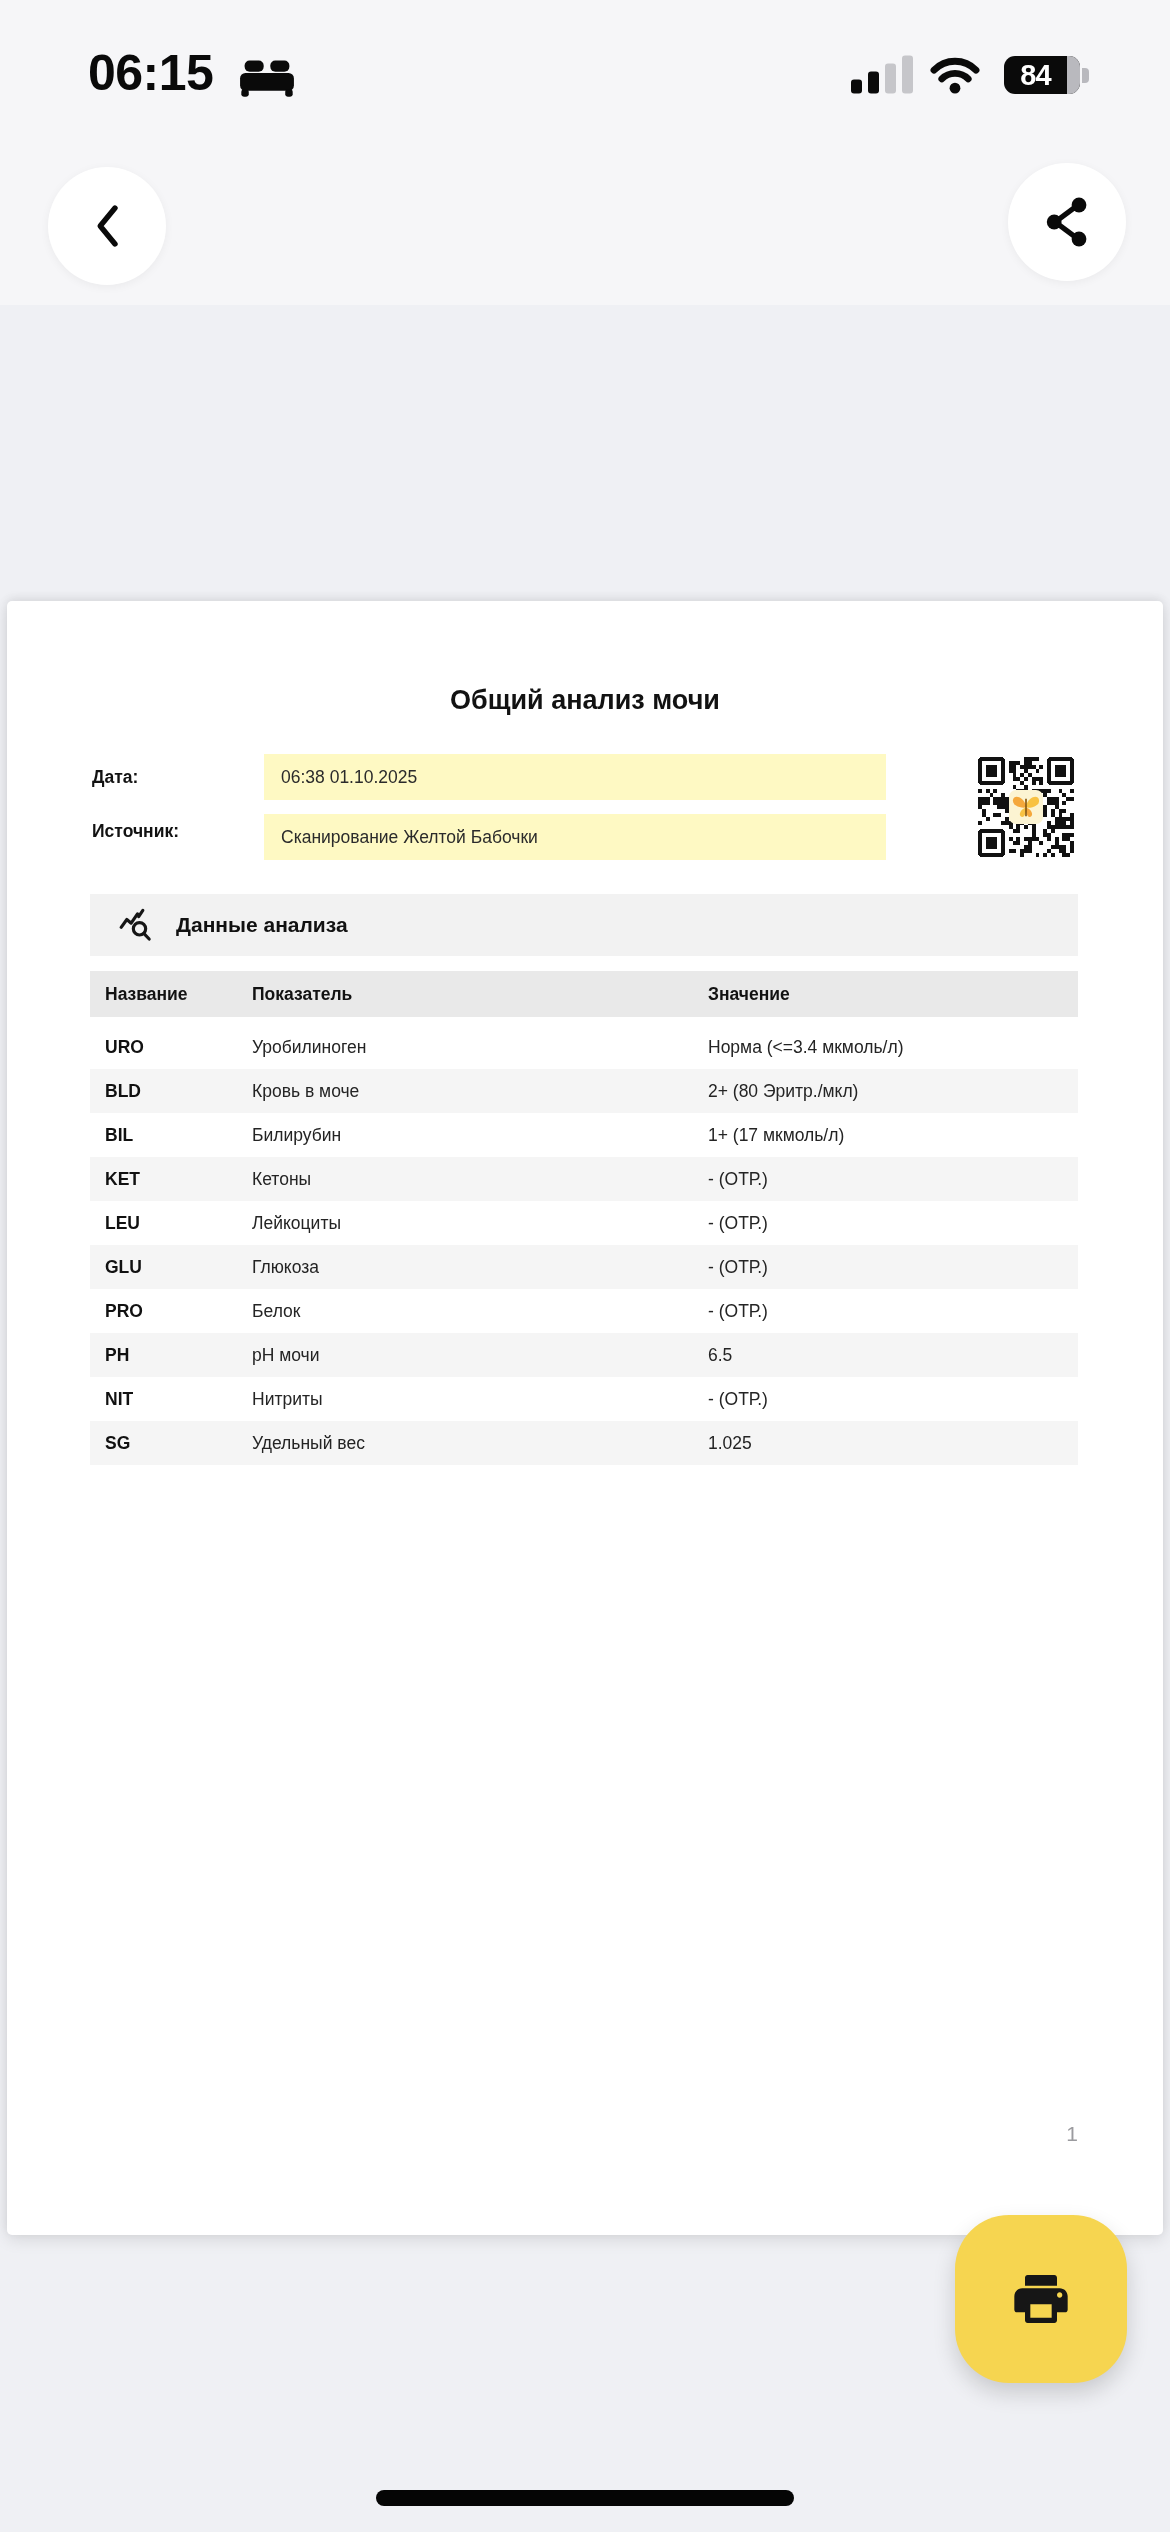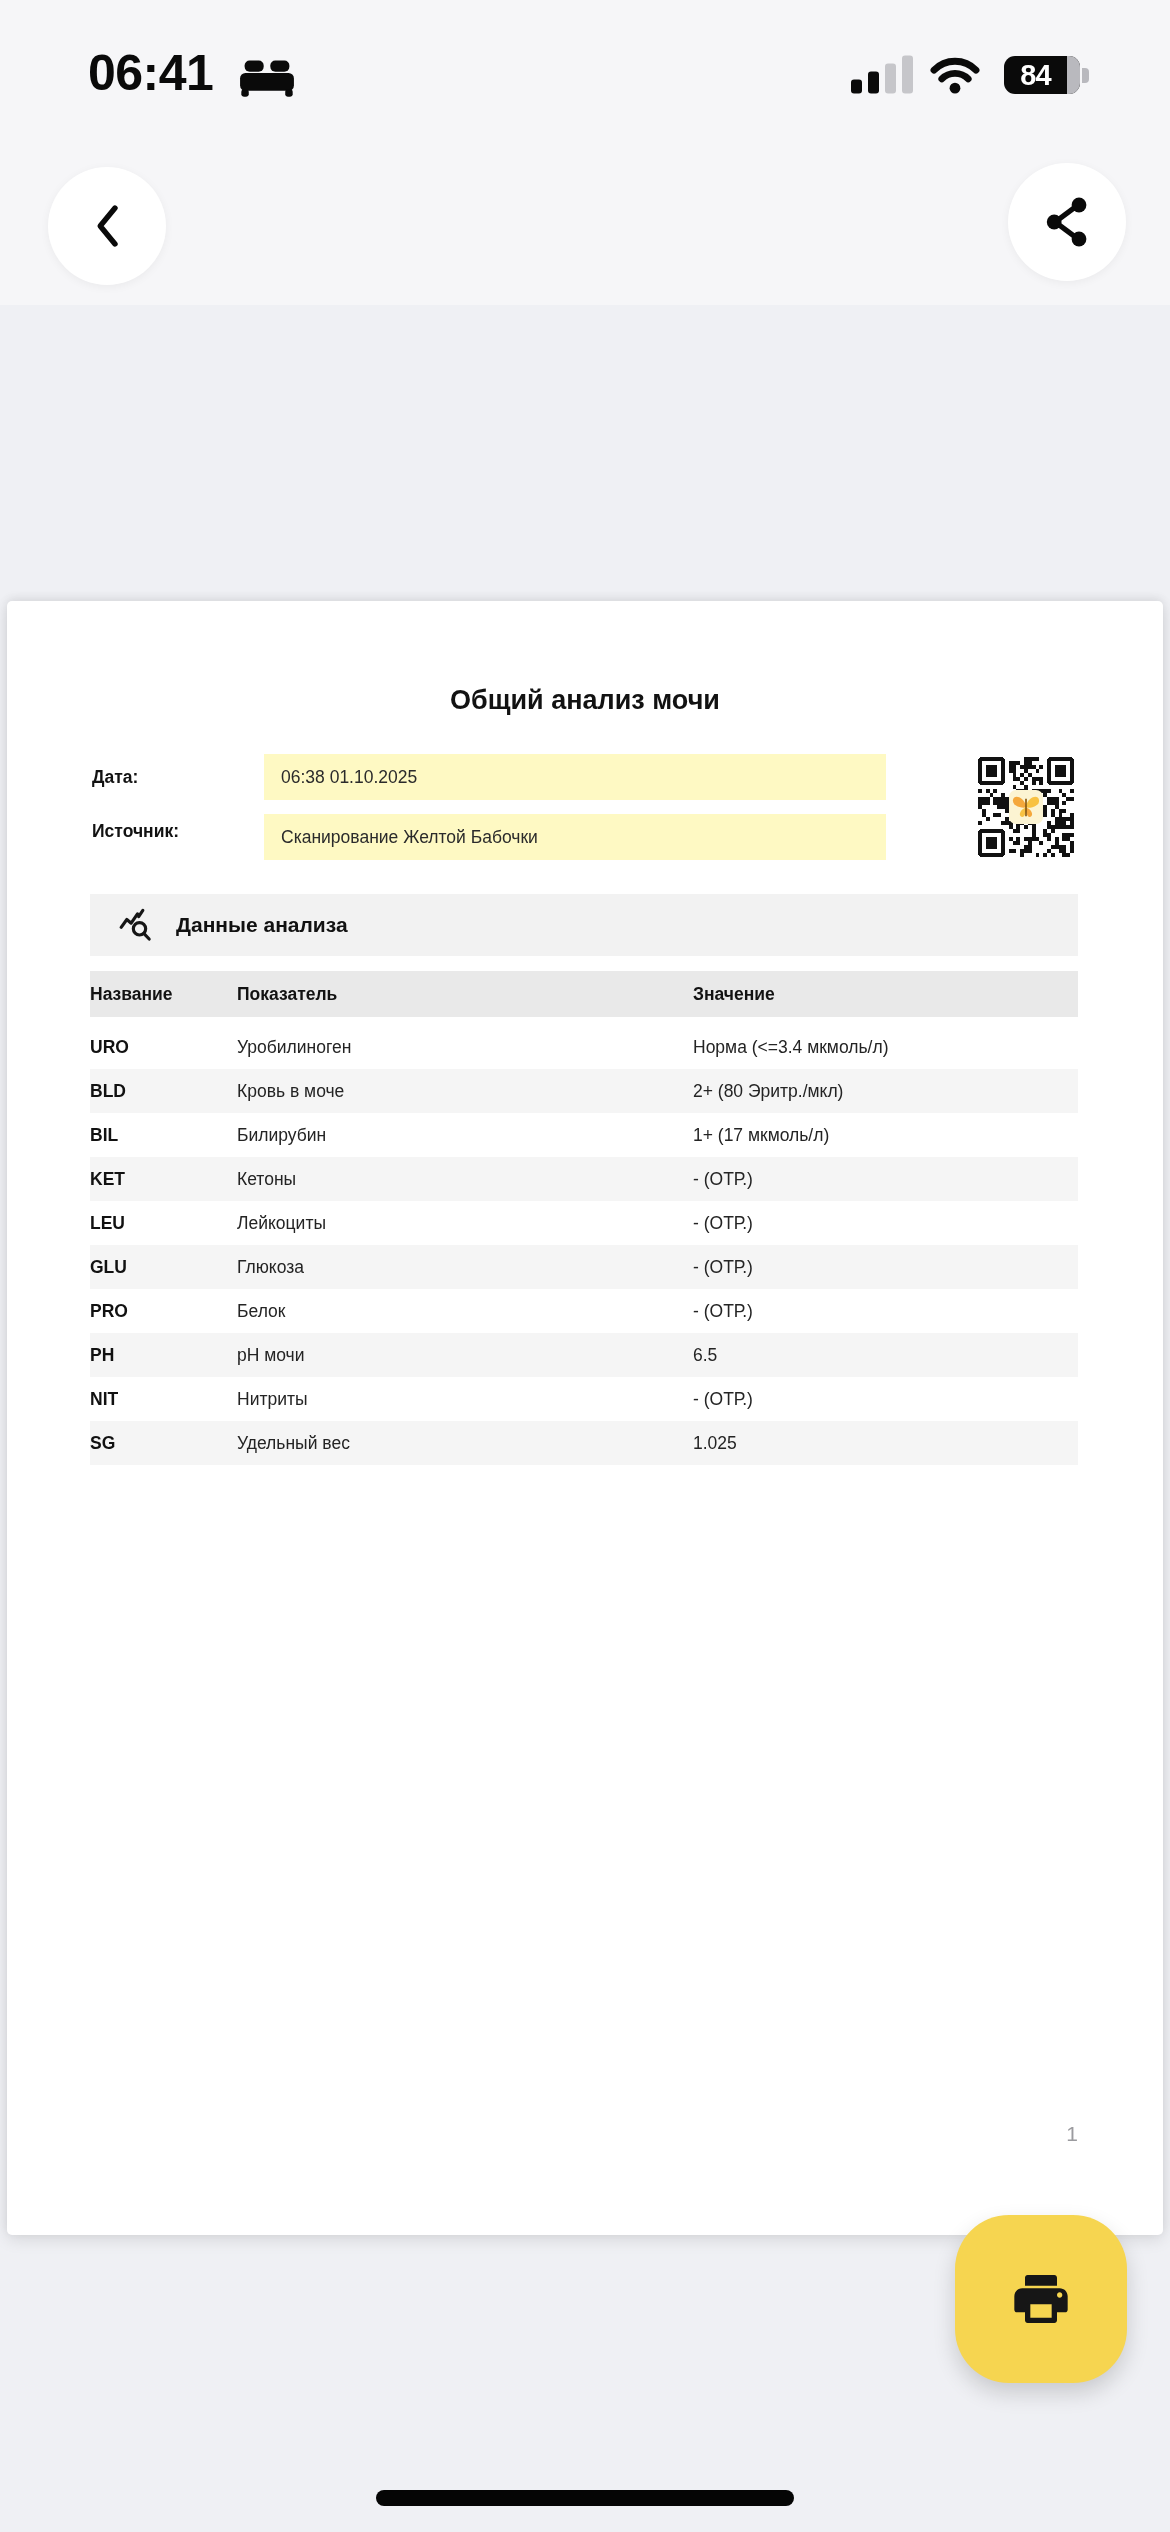--- a/index.html
+++ b/index.html
@@ -38,42 +38,42 @@
     display:flex;align-items:center;padding-left:17px;box-sizing:border-box;font-size:17.5px;color:#2b2b2b;}
   .fb-1{top:153px;} .fb-2{top:213px;}
   .qr{position:absolute;left:971px;top:156px;width:96px;height:100px;}
   .qr svg{width:100%;height:100%;}
   .qr-center{position:absolute;left:31px;top:33px;width:34px;height:34px;background:#fcf4d2;border-radius:7px;
     display:flex;align-items:center;justify-content:center;}
   .section{position:absolute;left:83px;top:293px;width:988px;height:62px;background:#f2f2f2;
     display:flex;align-items:center;text-align:right;}
   .section .s-icon{margin-left:26px;width:44px;height:40px;}
   .section .s-label{margin-left:16px;font-size:21px;font-weight:700;color:#121212;}
-  .t-grid{display:grid;grid-template-columns:147px 456px 1fr;align-items:center;box-sizing:border-box;}
+  .t-grid{display:grid;grid-template-columns:147px 456px 1fr;align-items:center;box-sizing:border-box;padding-left:15px;}
   .t-head{position:absolute;left:83px;top:370px;width:988px;height:46px;background:#e9e9e9;
     font-size:17.5px;font-weight:700;color:#121212;}
   .t-rows{position:absolute;left:83px;top:424px;width:988px;display:flex;flex-direction:column;}
   .t-row{height:44px;font-size:17.5px;color:#242424;}
   .t-row.alt{background:#f5f5f5;}
   .t-row .c1{font-weight:700;color:#111;}
   .page-num{position:absolute;left:83px;top:1521px;width:988px;text-align:right;font-size:21px;color:#9b9b9f;}
   
   .fab{position:absolute;left:955px;top:2215px;width:172px;height:168px;border:none;border-radius:54px;
     background:#f6d550;display:flex;align-items:center;justify-content:center;cursor:pointer;
     box-shadow:0 10px 22px rgba(0,0,0,.16);}
   .home-indicator{position:absolute;left:376px;top:2490px;width:418px;height:16px;border-radius:9px;background:#050505;}
 </style>
 </head>
 <body>
 
 <div class="screen">
 
   <div class="header-zone"></div>
 
-  <div class="sb-time">06:41</div>
+  <div class="sb-time">06:15</div>
   <svg class="sb-bed" viewBox="0 0 28 20">
     <g fill="#0a0a0a">
       <rect x="3.2" y="1.6" width="9.2" height="5.4" rx="2.4"></rect>
       <rect x="15.6" y="1.6" width="9.2" height="5.4" rx="2.4"></rect>
       <rect x="1" y="7.6" width="26" height="8.6" rx="2.6"></rect>
       <rect x="1.6" y="15.4" width="3.6" height="3.6" rx="1.2"></rect>
       <rect x="22.8" y="15.4" width="3.6" height="3.6" rx="1.2"></rect>
     </g>
   </svg>
   <svg class="sb-signal" viewBox="0 0 62 40">

